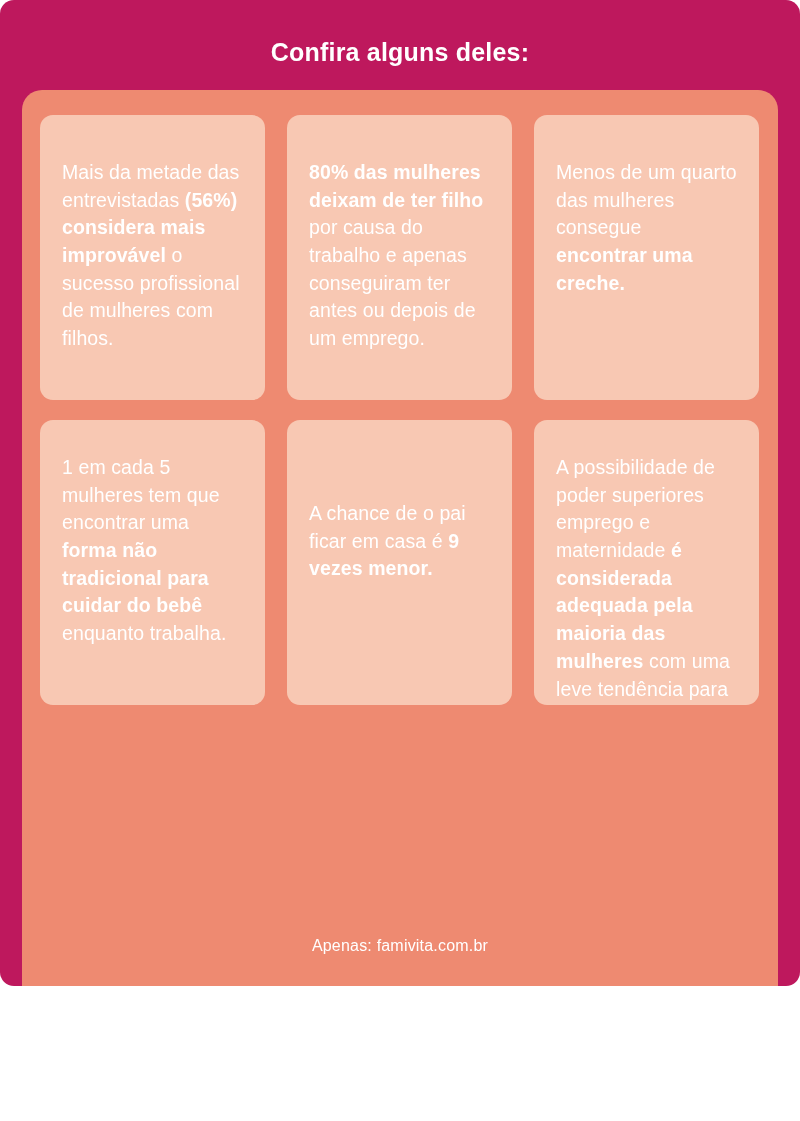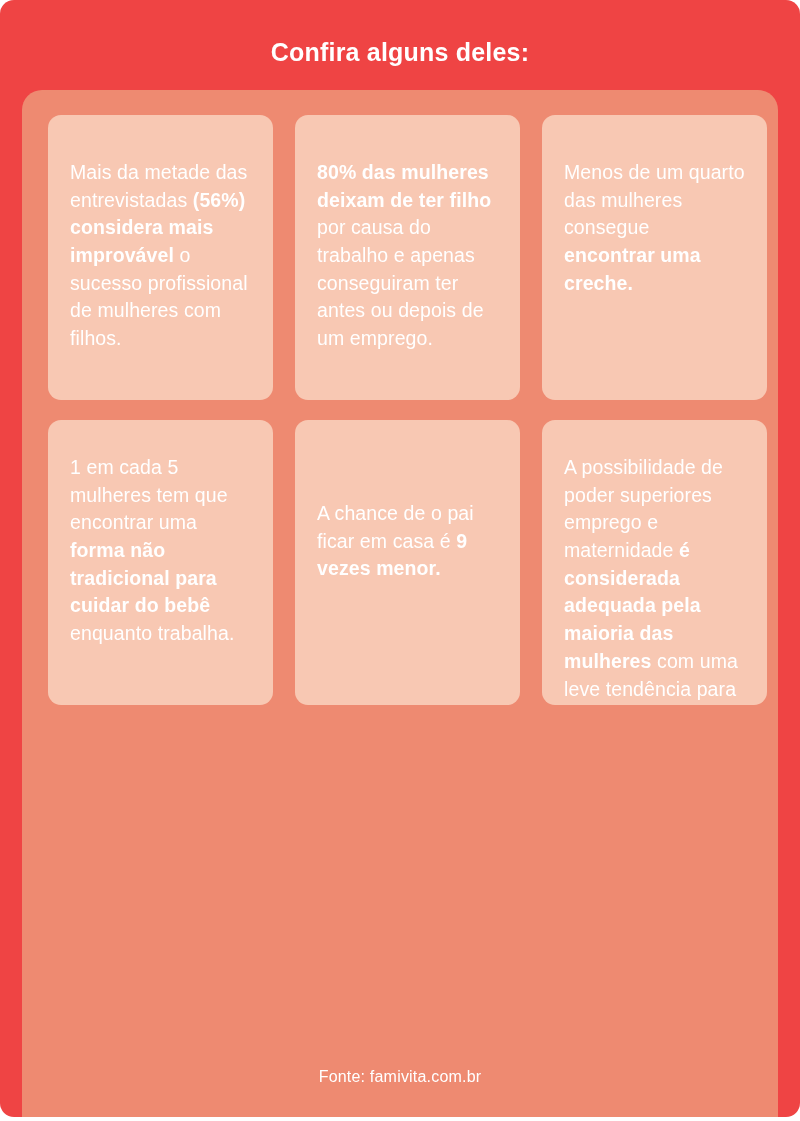--- a/index.html
+++ b/index.html
@@ -10,22 +10,22 @@
   body {
     width: 800px;
     height: 1121px;
     overflow: hidden;
     font-family: "Liberation Sans", sans-serif;
   }
 
   #page {
     position: relative;
     width: 800px;
-    height: 1117px;
-    background: #ef4444;
+    height: 986px;
+    background: #be185d;
     border-radius: 14px;
     overflow: hidden;
     box-sizing: border-box;
   }
 
   #title {
     position: absolute;
     top: 38px;
     left: 0;
     width: 800px;
@@ -41,21 +41,21 @@
     left: 22px;
     top: 90px;
     width: 756px;
     height: 1031px;
     background: #ee8a71;
     border-radius: 20px 20px 0 0;
   }
 
   #grid {
     position: absolute;
-    left: 26px;
+    left: 18px;
     top: 25px;
     width: 720px;
     display: grid;
     grid-template-columns: repeat(3, 225px);
     grid-template-rows: repeat(3, 285px);
     column-gap: 22px;
     row-gap: 20px;
   }
 
   .card {
@@ -119,15 +119,15 @@
         </div>
         <div class="card pad-lg">
           <p class="card-text"><span>A chance de o pai ficar em casa é </span><b>9 vezes menor.</b></p>
         </div>
         <div class="card pad-sm">
           <p class="card-text"><span>A possibilidade de poder superiores emprego e maternidade </span><b>é considerada adequada pela maioria das mulheres</b><span> com uma leve tendência para o lado negativo.</span></p>
         </div>
       </div>
   </div>
 
-  <div id="footer">Fonte: famivita.com.br</div>
+  <div id="footer">Apenas: famivita.com.br</div>
 
 </div>
 
 </body></html>

